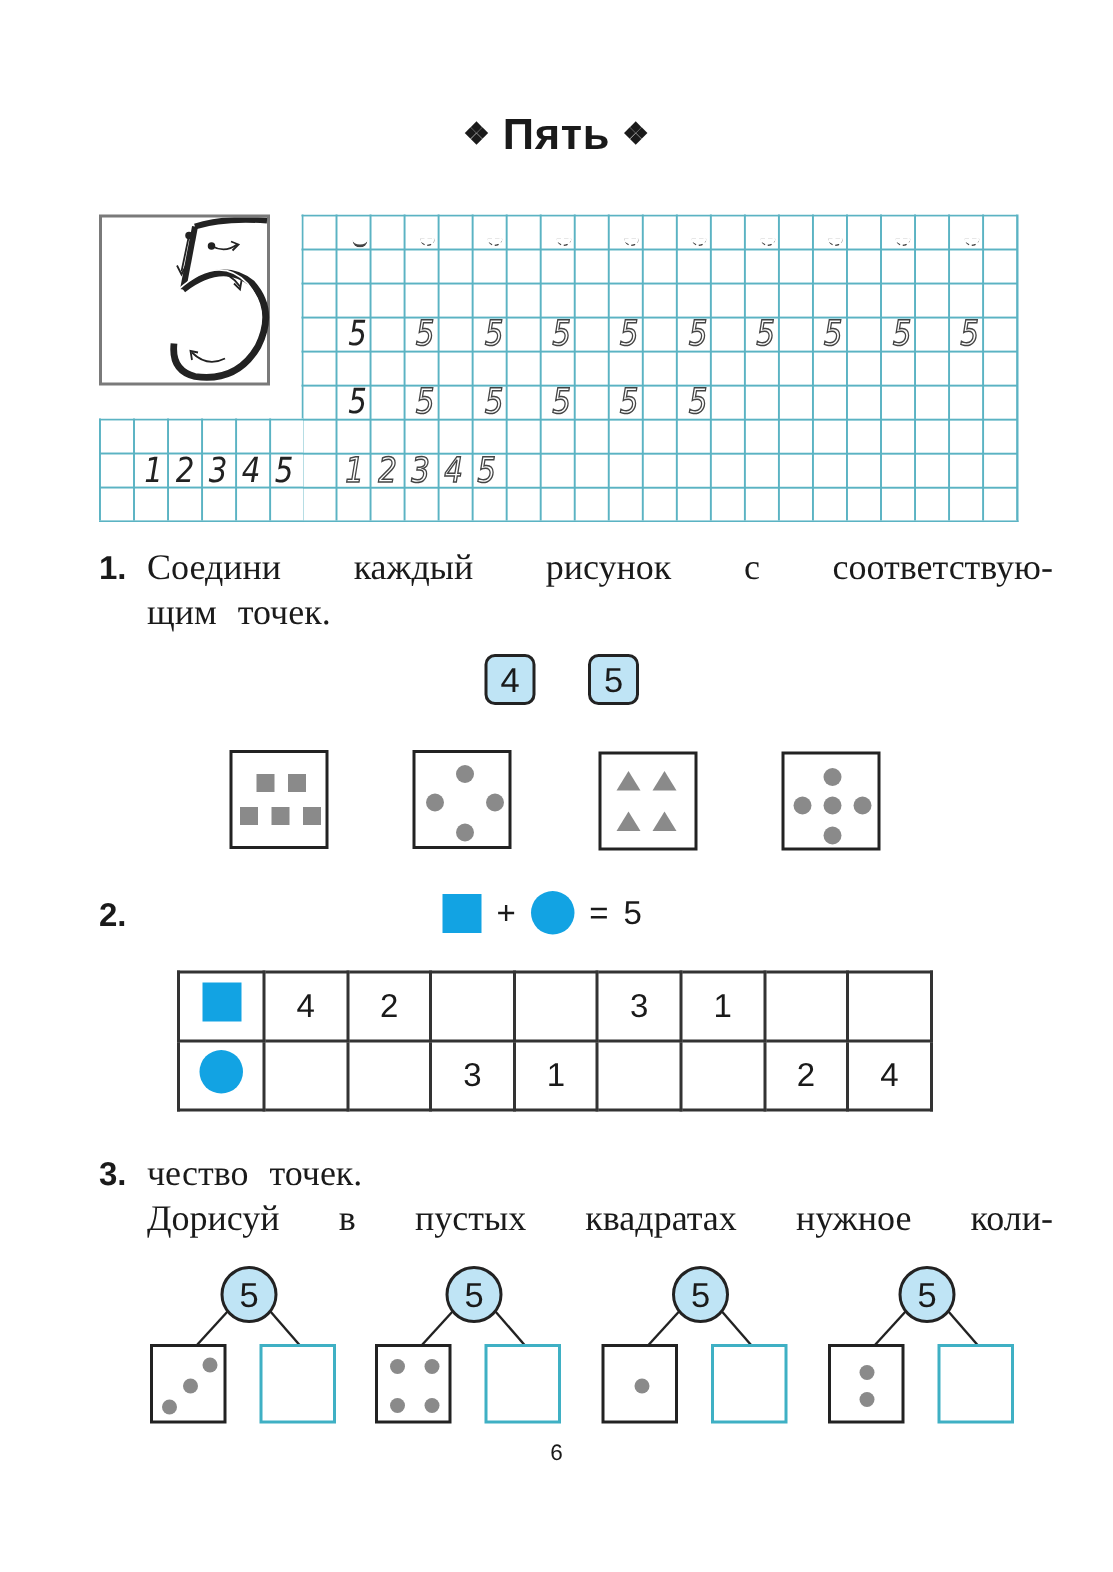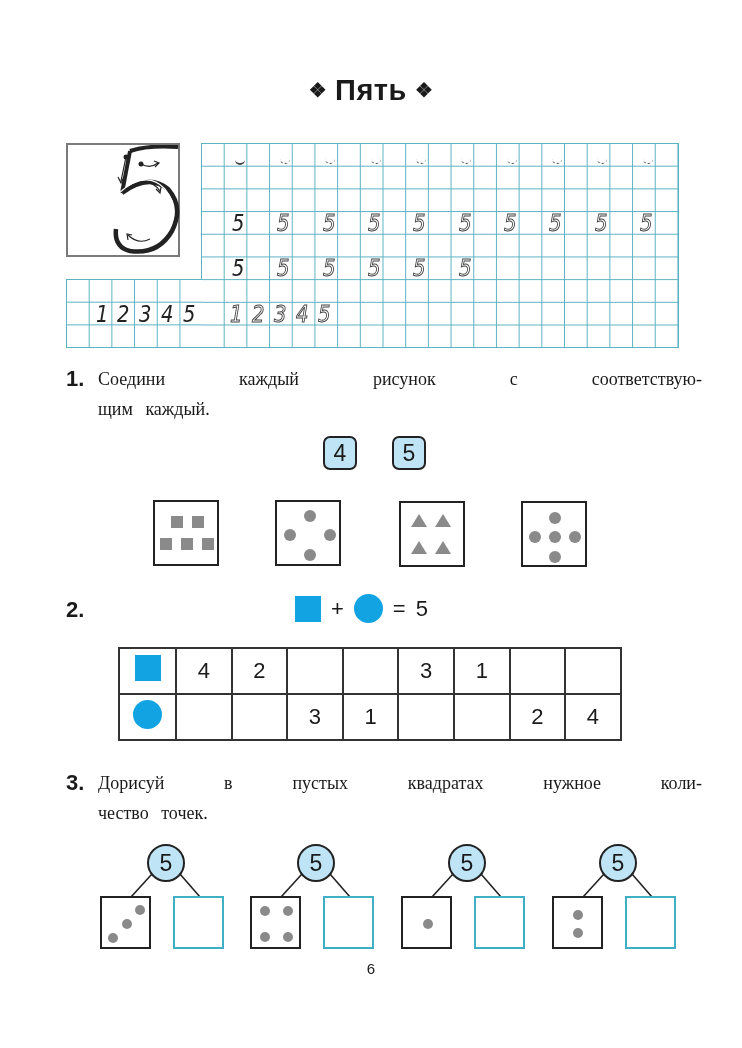--- a/index.html
+++ b/index.html
@@ -24,21 +24,21 @@
   .grid-main { left:201px; top:143px; width:477px; height:204px; }
   .grid-ext  { left:66px; top:279px; width:136px; height:68px; border-right:none; }
 
   .cw { font-family:"DejaVu Sans", sans-serif; font-style:oblique; font-size:23px; color:#222; position:absolute; line-height:1; transform:scaleX(0.85); }
   .dash { color:transparent; -webkit-text-stroke:1px #444; }
   .tick { position:absolute; width:10px; height:4px; border-bottom:1.6px dashed #444; border-radius:0 0 6px 6px; }
   .tick.solid { border-bottom-style:solid; border-bottom-width:2px; }
 
   
   .task-num { font-family:"Liberation Sans", sans-serif; font-weight:bold; font-size:22px; }
-  .task-text { font-family:"Liberation Serif", serif; font-size:18px; line-height:30px; text-align:justify; text-align-last:left; }
+  .task-text { font-family:"Liberation Serif", serif; font-size:24px; line-height:30px; text-align:justify; text-align-last:left; }
   .task-text .last { display:block; }
 
   
   .badge { width:34px; height:34px; border:2px solid #222; border-radius:7px; background:#bfe4f5; box-sizing:border-box;
            display:flex; align-items:center; justify-content:center; font-size:23px; }
 
   
   .card { width:66px; height:66px; border:2px solid #222; box-sizing:border-box; background:#fff; }
   .gsq { position:absolute; width:12px; height:12px; background:#8a8a8a; }
   .gdot { position:absolute; width:12px; height:12px; border-radius:50%; background:#8a8a8a; }
@@ -137,21 +137,21 @@
   <span class="cw dash" style="left:229px;top:303px;">1</span>
   <span class="cw dash" style="left:251px;top:303px;">2</span>
   <span class="cw dash" style="left:273px;top:303px;">3</span>
   <span class="cw dash" style="left:295px;top:303px;">4</span>
   <span class="cw dash" style="left:317px;top:303px;">5</span>
 </div>
 
 <div class="abs task-num" style="left:66px;top:366px;">1.</div>
 <div class="abs task-text" style="left:98px;top:364px;width:604px;">
   <span class="last" style="text-align:justify;text-align-last:justify;word-spacing:8px;">Соедини каждый рисунок с соответствую-</span>
-  <span class="last" style="word-spacing:8px;">щим каждый.</span>
+  <span class="last" style="word-spacing:8px;">щим точек.</span>
 </div>
 
 <div class="abs badge" style="left:323px;top:436px;">4</div>
 <div class="abs badge" style="left:392px;top:436px;">5</div>
 
 <div class="abs card" style="left:153px;top:500px;">
   <div class="gsq" style="left:16px;top:14px;"></div>
   <div class="gsq" style="left:37px;top:14px;"></div>
   <div class="gsq" style="left:5px;top:36px;"></div>
   <div class="gsq" style="left:26px;top:36px;"></div>
@@ -208,22 +208,22 @@
     <td></td>
     <td></td>
     <td>2</td>
     <td>4</td>
   </tr>
 </tbody>
   </table>
 
 <div class="abs task-num" style="left:66px;top:770px;">3.</div>
 <div class="abs task-text" style="left:98px;top:768px;width:604px;">
+  <span class="last" style="word-spacing:8px;">чество точек.</span>
   <span class="last" style="text-align:justify;text-align-last:justify;word-spacing:8px;">Дорисуй в пустых квадратах нужное коли-</span>
-  <span class="last" style="word-spacing:8px;">чество точек.</span>
 </div>
 
 <div class="abs grp" style="left:100px;top:844px;">
   <svg width="160" height="60" style="position:absolute;left:0;top:0;">
     <line x1="52" y1="30" x2="31" y2="53" stroke="#222" stroke-width="1.6"></line>
     <line x1="80" y1="30" x2="100" y2="53" stroke="#222" stroke-width="1.6"></line>
   </svg>
   <div class="bubble">5</div>
   <div class="box-l">
     <div class="sdot" style="left:33px;top:7px;"></div>

